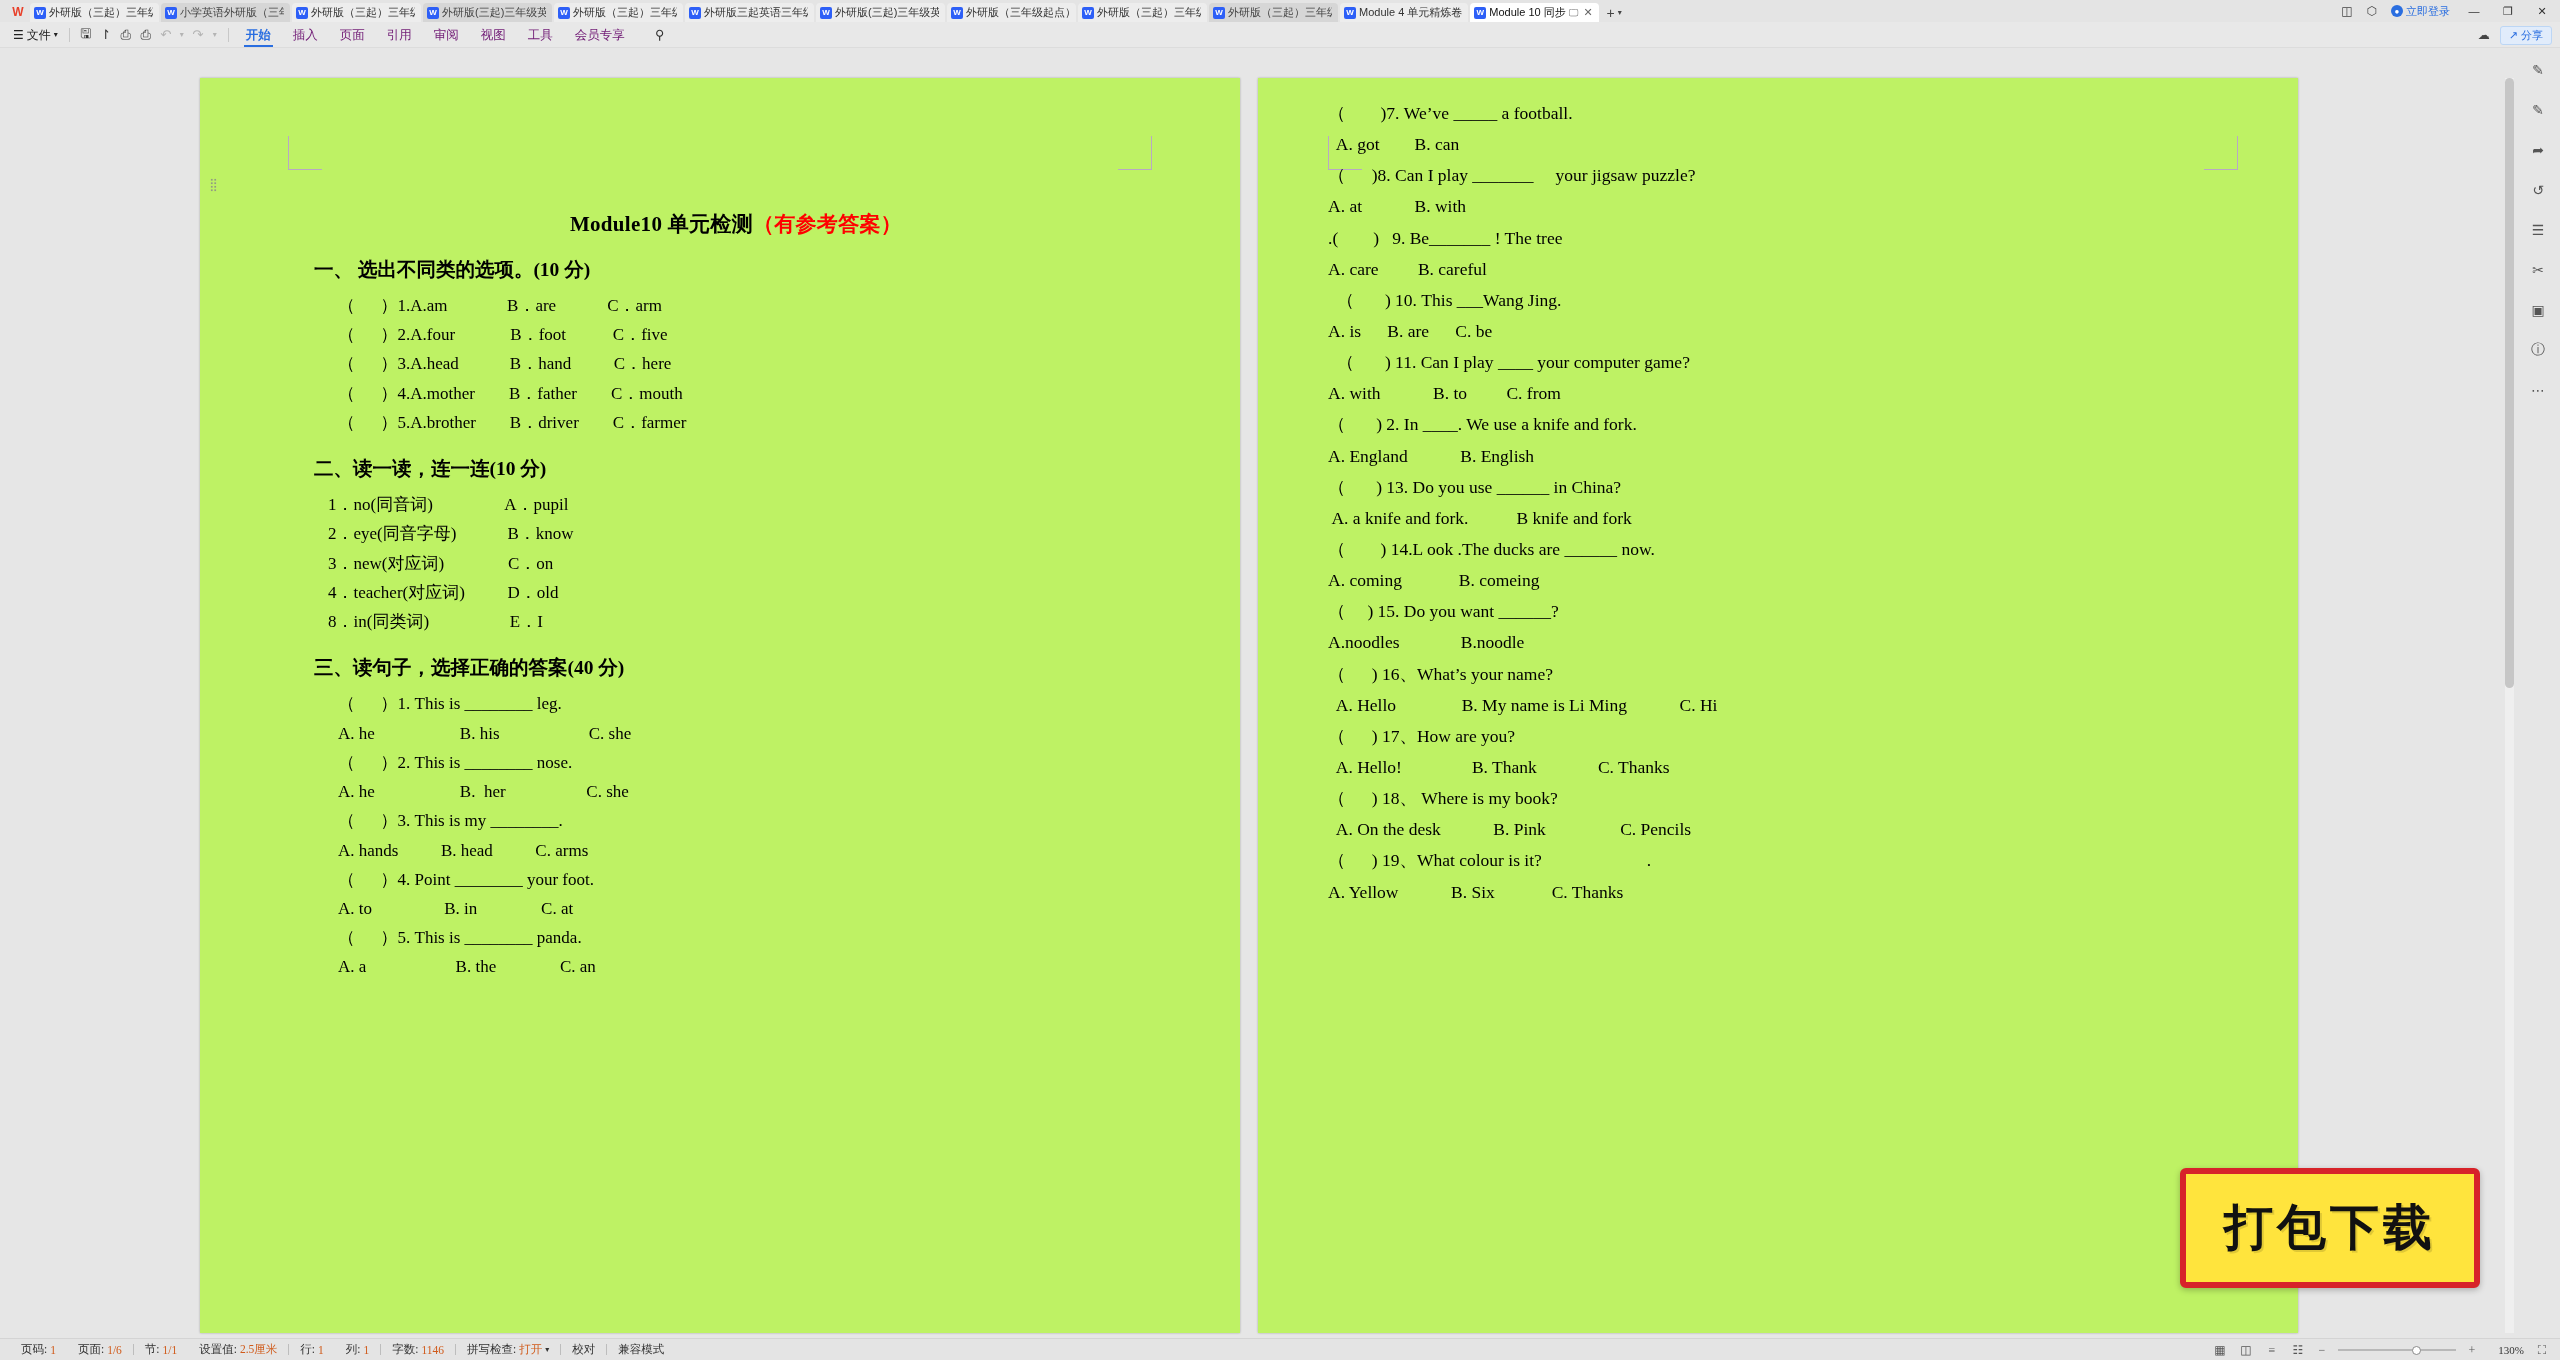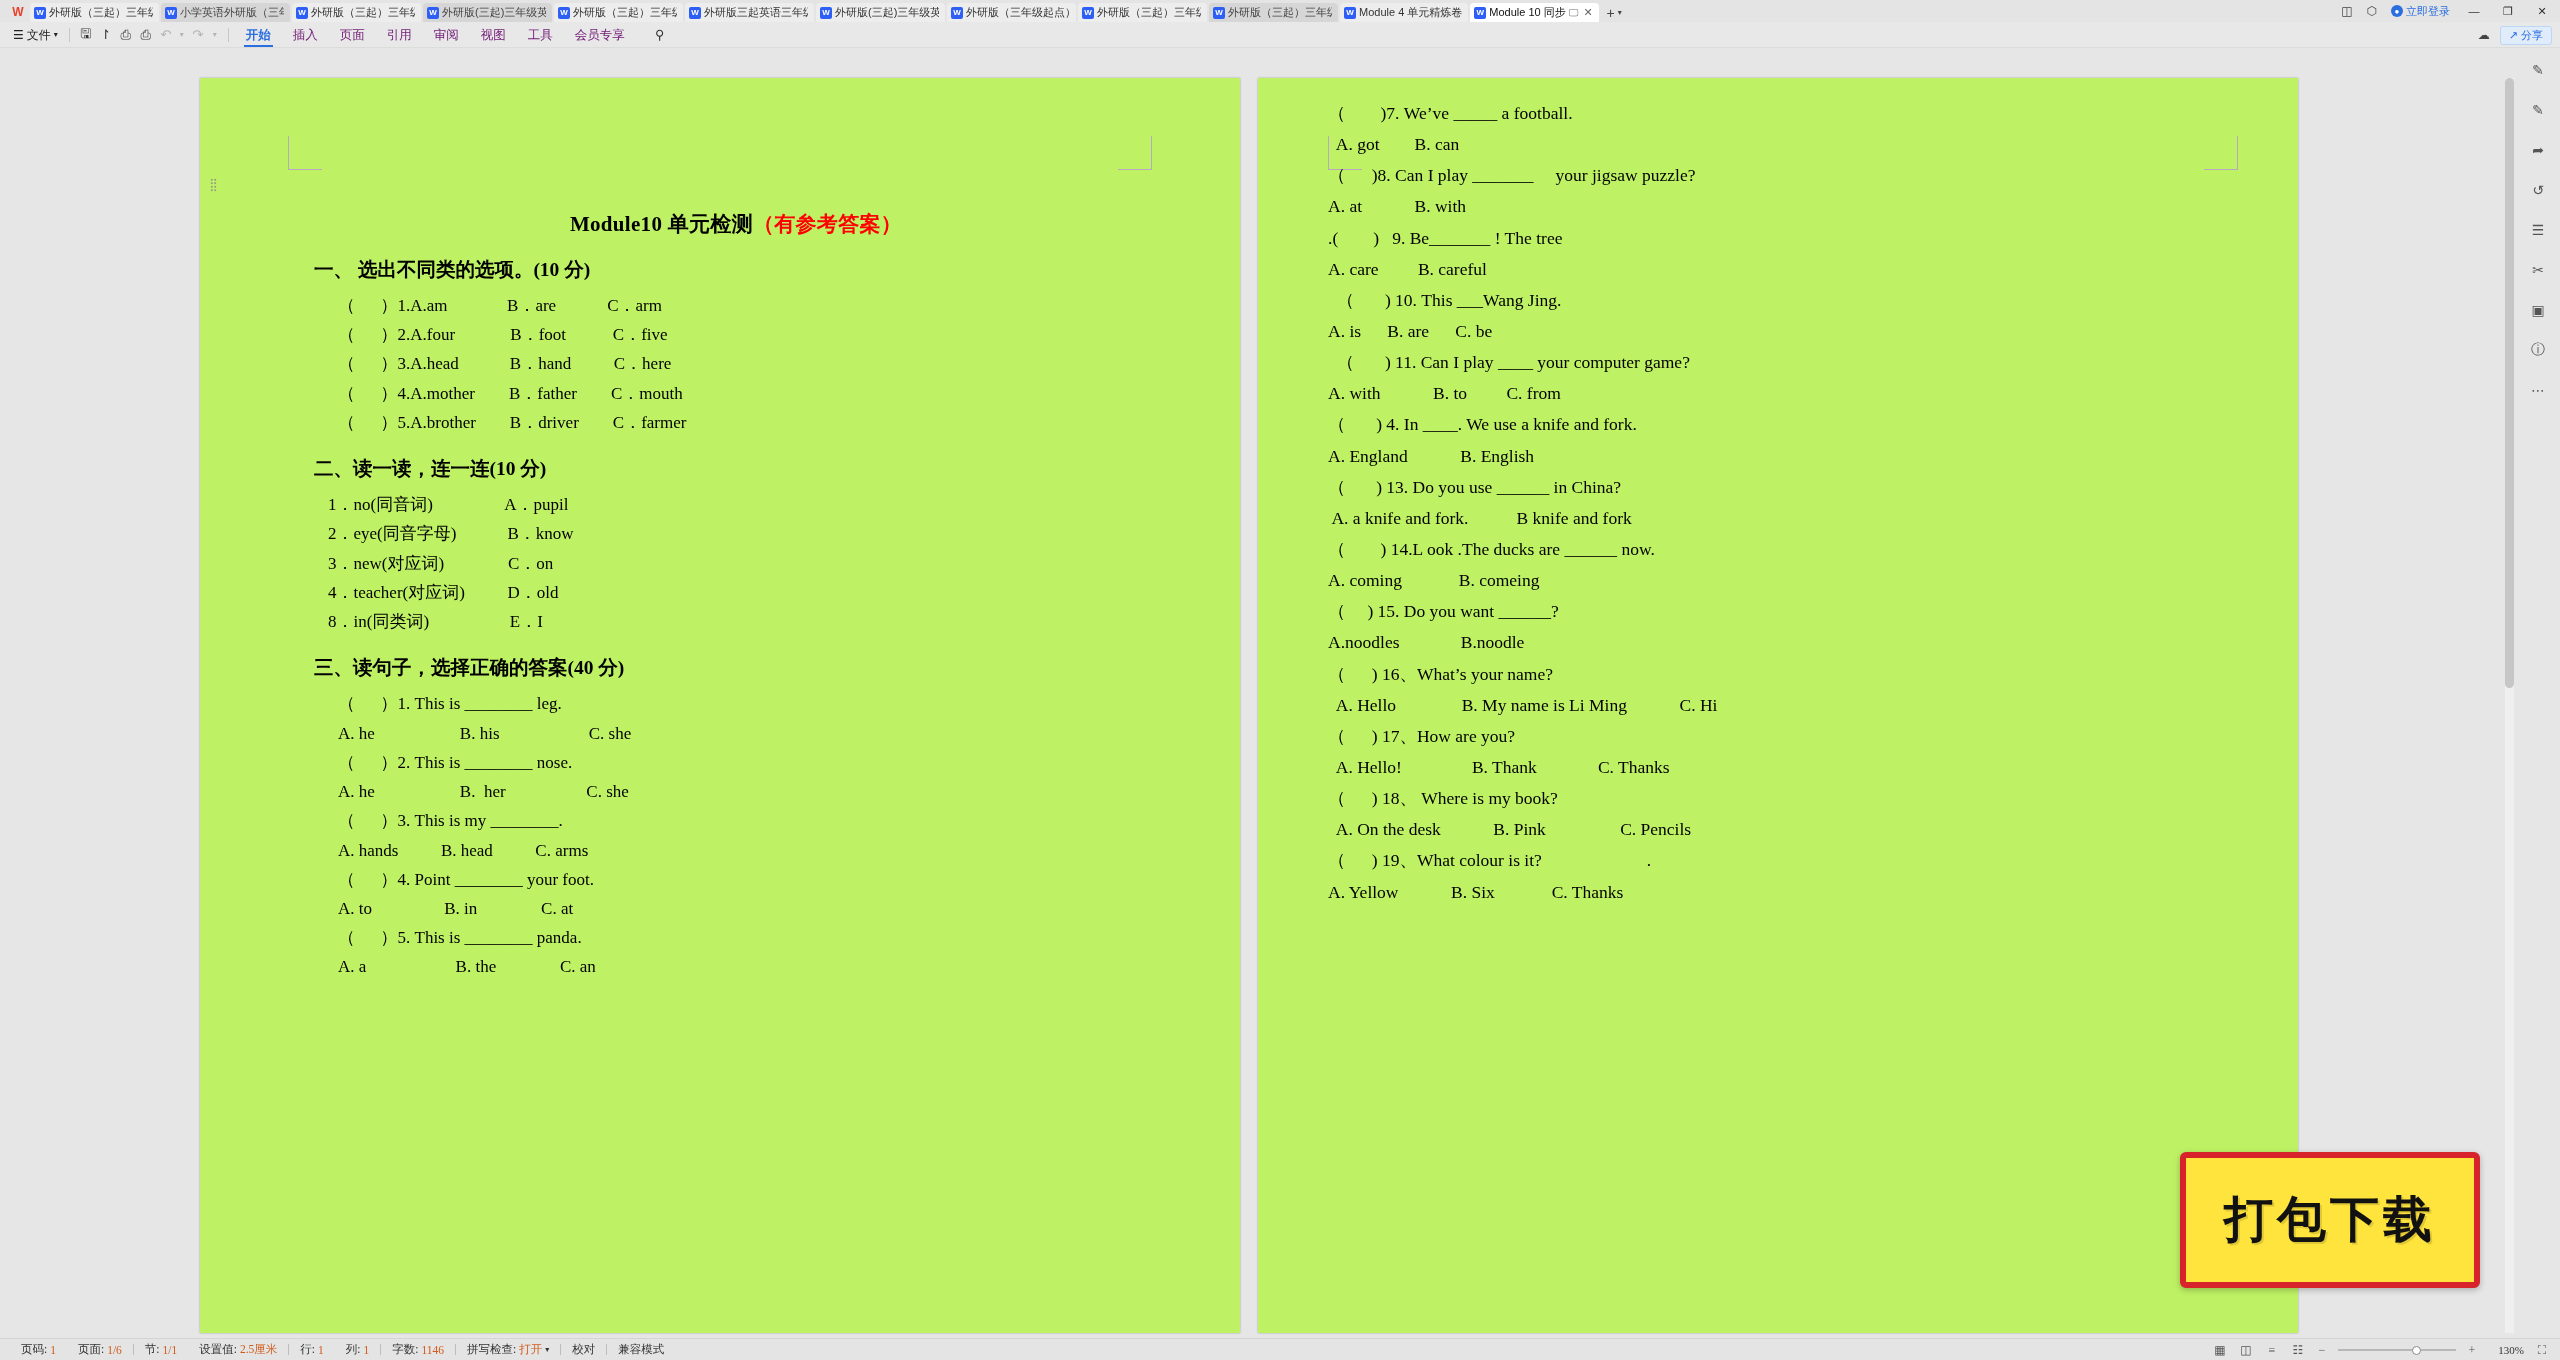--- a/index.html
+++ b/index.html
@@ -93,21 +93,21 @@
   
   #rail{position:absolute;right:0;top:0;width:44px;height:1290px;background:#e6e6e6;
         display:flex;flex-direction:column;align-items:center;padding-top:10px;gap:16px;}
   .railicon{width:26px;height:24px;display:flex;align-items:center;justify-content:center;
             font-size:14px;color:#555;}
   
   #vscroll{position:absolute;right:46px;top:30px;width:9px;height:1255px;background:#efefef;}
   #vthumb{position:absolute;top:0;left:0;width:9px;height:610px;background:#c6c6c6;border-radius:5px;}
 
   
-  #stamp{position:absolute;right:80px;bottom:50px;width:300px;height:136px;
+  #stamp{position:absolute;right:80px;bottom:50px;width:300px;height:120px;
     background:#ffe43d;border:6px solid #d7232a;border-radius:6px;
     display:flex;align-items:center;justify-content:center;box-shadow:0 2px 6px rgba(0,0,0,.25);text-align:right;}
   #stamp span{font-family:"DejaVu Sans","Liberation Sans",sans-serif;font-weight:bold;
     font-size:49px;color:#111;letter-spacing:4px;text-shadow:2px 2px 0 rgba(0,0,0,.12);}
 
   
   #status{
     position:fixed;left:0;bottom:0;width:2560px;height:22px;background:#e4e4e4;
     display:flex;align-items:center;font-size:11.5px;color:#333;padding-left:10px;gap:0;
     border-top:1px solid #d4d4d4;
@@ -275,21 +275,21 @@
         <div class="ln i0">（        )7. We’ve _____ a football.</div>
         <div class="ln i0">  A. got        B. can</div>
         <div class="ln i0">（      )8. Can I play _______     your jigsaw puzzle?</div>
         <div class="ln i0">A. at            B. with</div>
         <div class="ln i0">.(        )   9. Be_______ ! The tree</div>
         <div class="ln i0">A. care         B. careful</div>
         <div class="ln i0">  （       ) 10. This ___Wang Jing.</div>
         <div class="ln i0">A. is      B. are      C. be</div>
         <div class="ln i0">  （       ) 11. Can I play ____ your computer game?</div>
         <div class="ln i0">A. with            B. to         C. from</div>
-        <div class="ln i0">（       ) 4. In ____. We use a knife and fork.</div>
+        <div class="ln i0">（       ) 2. In ____. We use a knife and fork.</div>
         <div class="ln i0">A. England            B. English</div>
         <div class="ln i0">（       ) 13. Do you use ______ in China?</div>
         <div class="ln i0"> A. a knife and fork.           B knife and fork</div>
         <div class="ln i0">（        ) 14.L ook .The ducks are ______ now.</div>
         <div class="ln i0">A. coming             B. comeing</div>
         <div class="ln i0">（     ) 15. Do you want ______?</div>
         <div class="ln i0">A.noodles              B.noodle</div>
         <div class="ln i0">（      ) 16、What’s your name?</div>
         <div class="ln i0">  A. Hello               B. My name is Li Ming            C. Hi</div>
         <div class="ln i0">（      ) 17、How are you?</div>

